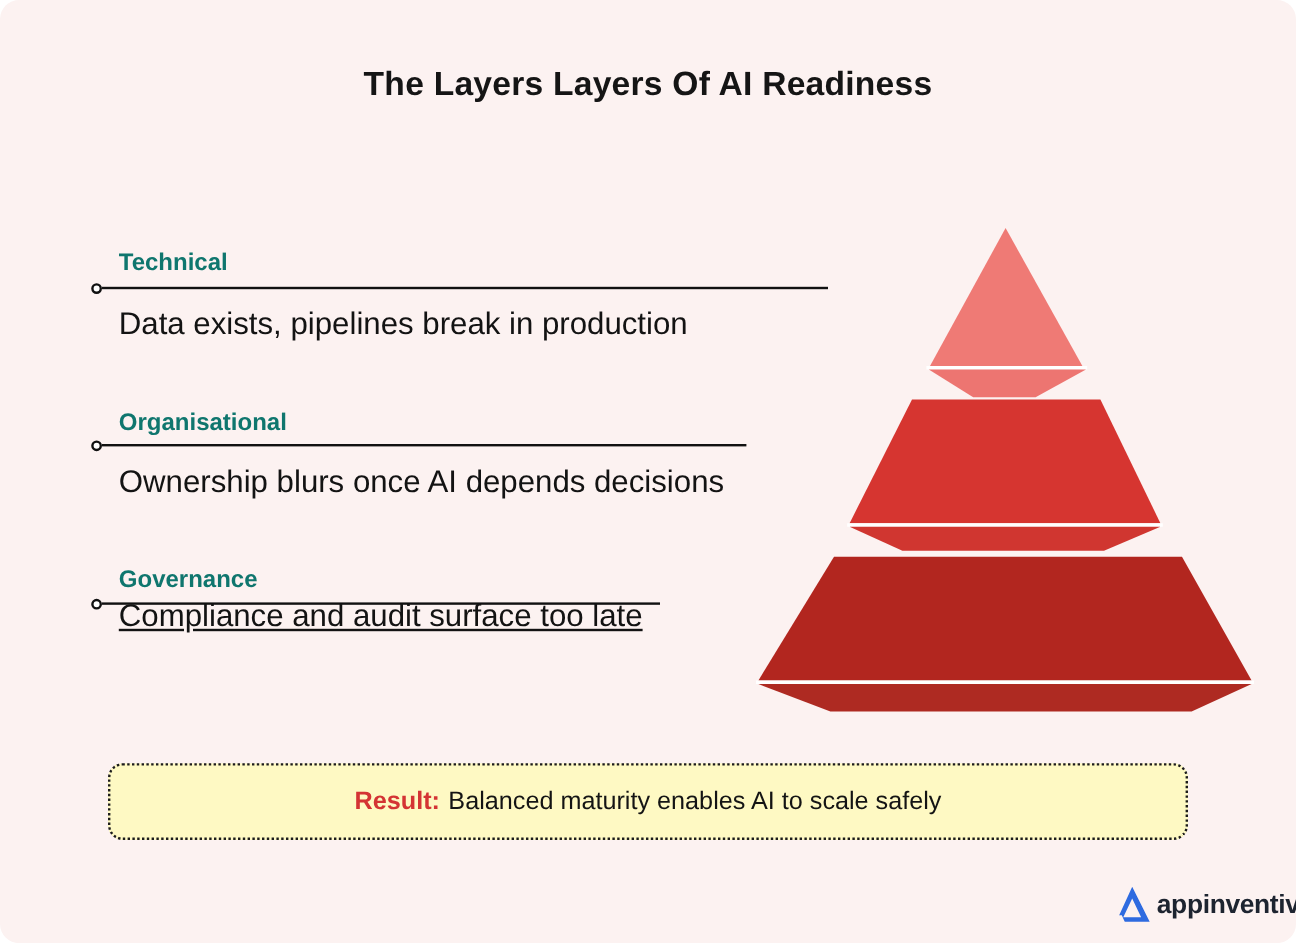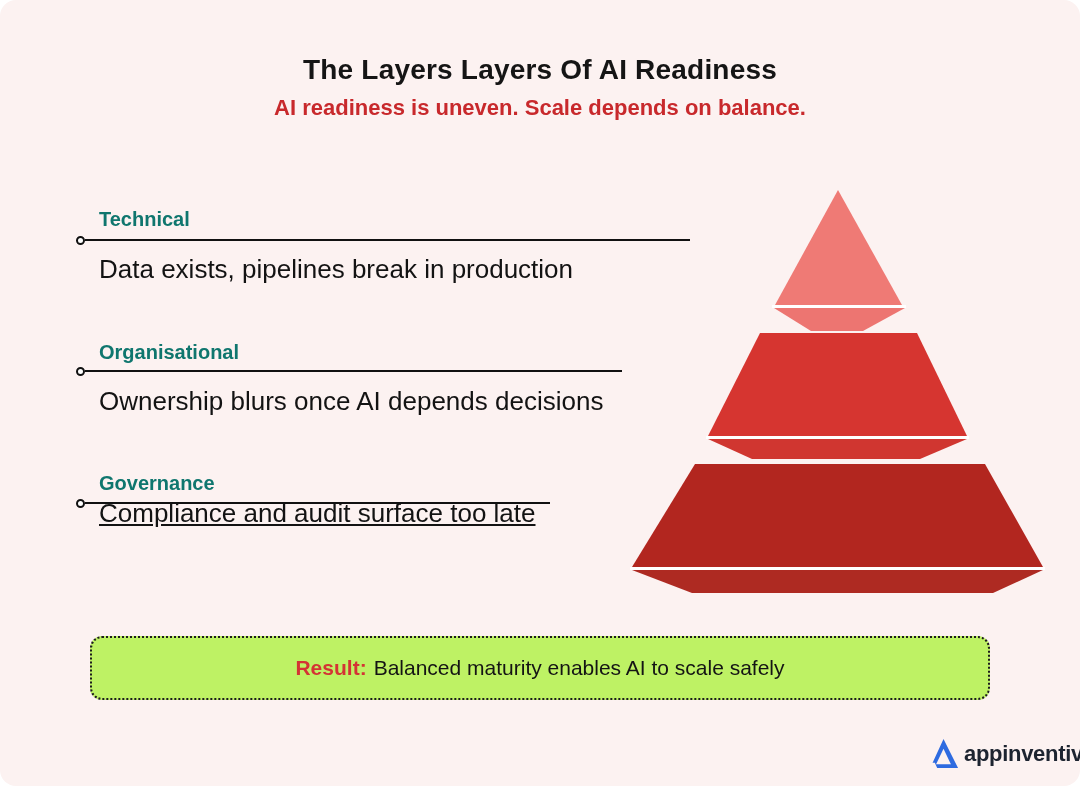--- a/index.html
+++ b/index.html
@@ -43,21 +43,21 @@
     position: absolute; left: 99px;
     font-size: 26px; font-weight: 400; color: #131313;
   }
   .pyramid {
     position: absolute; left: 620px; top: 180px;
     width: 440px; height: 430px;
   }
   .result-box {
     position: absolute; left: 90px; top: 636px;
     width: 900px; height: 64px;
-    background: #bef264;
+    background: #fef9c3;
     border: 2px dotted #1c1c1c;
     border-radius: 12px;
     display: flex; align-items: center; justify-content: center;
     font-size: 21px;
   }
   .result-box .result-label { color: #D43434; font-weight: 700; margin-right: 7px; }
   .result-box .result-text  { color: #141414; font-weight: 500; }
   .logo {
     position: absolute; left: 928px; top: 738px;
     display: flex; align-items: center; gap: 5px;
@@ -70,21 +70,20 @@
   #label-0 { top: 208px; }  #line-0 { top: 235px; width: 614px; }  #desc-0 { top: 254px; }
   #label-1 { top: 341px; }  #line-1 { top: 366px; width: 546px; }  #desc-1 { top: 386px; }
   #label-2 { top: 472px; }  #line-2 { top: 498px; width: 474px; }  #desc-2 { top: 498px; text-decoration: underline; }
 </style>
 </head>
 <body>
 
 <div class="canvas">
 
   <div class="title">The Layers Layers Of AI Readiness</div>
-  <div class="subtitle">AI readiness is uneven. Scale depends on balance.</div>
 
   <div>
     <div id="label-0" class="layer-label">Technical</div>
     <div id="line-0" class="layer-line">
       <span class="dot"></span>
       <span class="rule"></span>
     </div>
     <div id="desc-0" class="layer-desc">Data exists, pipelines break in production</div>
   </div>
 

